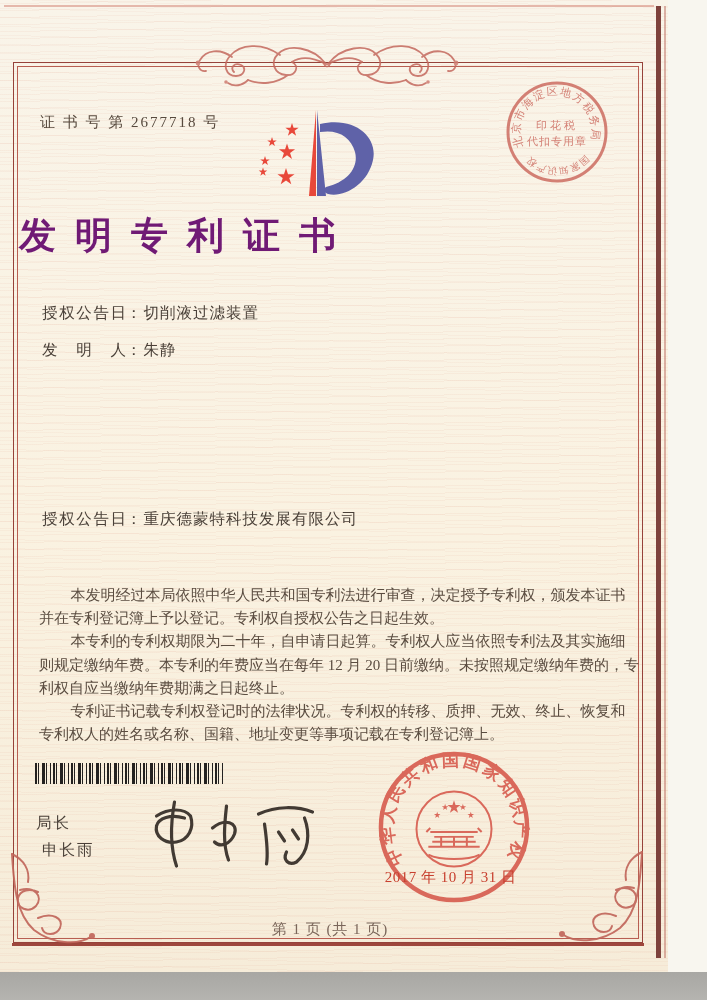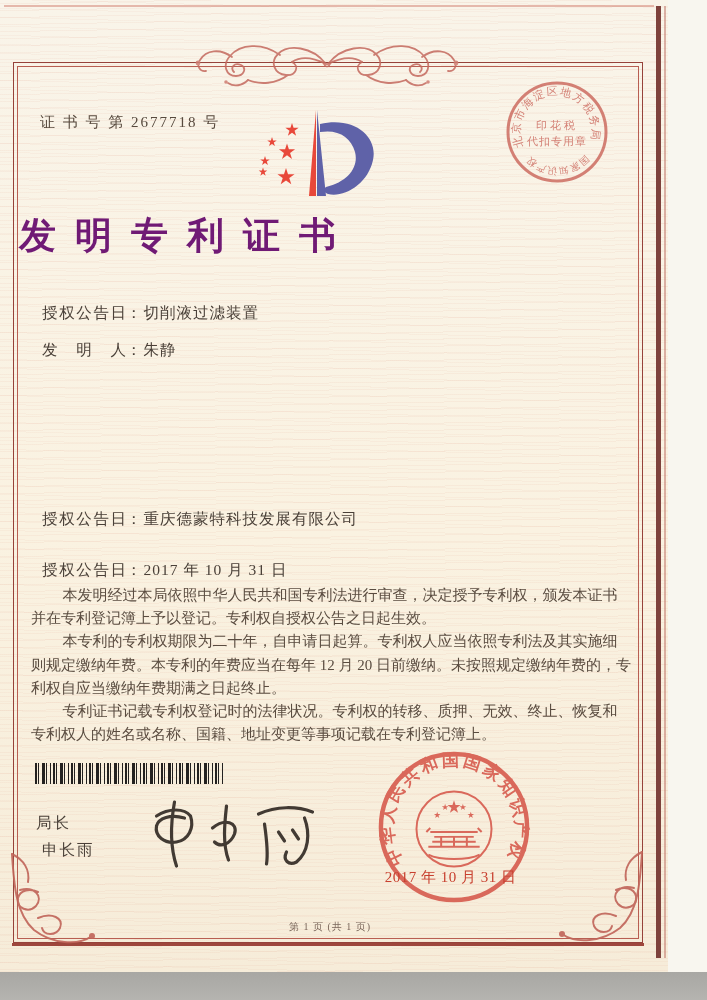--- a/index.html
+++ b/index.html
@@ -23,32 +23,32 @@
   .flourish{position:absolute;}
   
   .cert-no{position:absolute;left:40px;top:113px;font-size:15px;letter-spacing:2px;color:#57493d;}
   .logo{position:absolute;left:256px;top:108px;width:118px;height:92px;}
   .title{position:absolute;left:0;width:660px;top:211px;text-align:left;font-size:37px;font-weight:700;
          letter-spacing:19px;padding-left:19px;color:#701a75;font-family:"Liberation Serif","DejaVu Serif",serif;}
   .frow{position:absolute;left:42px;font-size:15.5px;color:#4a4038;white-space:nowrap;}
   .flabel{display:inline-block;width:84px;text-align:justify;text-align-last:justify;}
   .fcolon{margin:0 2px 0 0;}
   .fvalue{letter-spacing:1px;margin-top:11px;}
-  .bodytext{position:absolute;left:31px;top:584px;width:600px;font-size:15px;line-height:23.2px;color:#5a4c40;}
+  .bodytext{position:absolute;left:39px;top:584px;width:600px;font-size:15px;line-height:23.2px;color:#5a4c40;}
   .bodytext p{margin:0;text-indent:2.1em;}
   .barcode{position:absolute;left:35px;top:763px;width:188px;height:21px;
     background:repeating-linear-gradient(90deg,#232120 0 2px,transparent 2px 3px,#232120 3px 4px,transparent 4px 7px,#232120 7px 10px,transparent 10px 11px,#232120 11px 12px,transparent 12px 15px,#232120 15px 16px,transparent 16px 18px);}
   .director-title{position:absolute;left:36px;top:813px;font-size:15.5px;color:#4a4038;letter-spacing:2px;}
   .director-name{position:absolute;left:42px;top:840px;font-size:15.5px;color:#4a4038;letter-spacing:2px;text-align:center;}
   .signature{position:absolute;left:138px;top:790px;width:205px;height:90px;}
   .seal{position:absolute;left:375px;top:748px;width:158px;height:158px;opacity:.88;}
   .seal-date{position:absolute;left:378px;top:868px;width:145px;text-align:center;font-size:15px;
              color:#c8402f;letter-spacing:.5px;z-index:5;}
   .tax-stamp{position:absolute;left:504px;top:79px;width:106px;height:106px;opacity:.82;}
-  .footer-page{position:absolute;left:0;width:660px;top:920px;text-align:center;font-size:10px;
+  .footer-page{position:absolute;left:0;width:660px;top:920px;text-align:center;font-size:15px;
                letter-spacing:1px;color:#7a665a;}
   .scan-bottom{position:absolute;left:0;right:0;bottom:0;height:28px;background:linear-gradient(180deg,#a8a7a3,#b5b4b0);}
   svg{display:block;}
 </style>
 </head>
 <body>
 
 <div id="canvas">
   <div class="page"></div>
   <div class="right-margin"></div>
@@ -132,23 +132,20 @@
   <div class="title">发明专利证书</div>
 
   <div class="frow" style="top:303px;">
     <span class="flabel">授权公告日</span><span class="fcolon">：</span><span class="fvalue">切削液过滤装置</span>
   </div>
   <div class="frow" style="top:340px;">
     <span class="flabel">发明人</span><span class="fcolon">：</span><span class="fvalue">朱静</span>
   </div>
   <div class="frow" style="top:509px;">
     <span class="flabel">授权公告日</span><span class="fcolon">：</span><span class="fvalue">重庆德蒙特科技发展有限公司</span>
-  </div>
-  <div class="frow" style="top:560px;">
-    <span class="flabel">授权公告日</span><span class="fcolon">：</span><span class="fvalue">2017 年 10 月 31 日</span>
   </div>
 
   <div class="bodytext">
     <p>本发明经过本局依照中华人民共和国专利法进行审查，决定授予专利权，颁发本证书并在专利登记簿上予以登记。专利权自授权公告之日起生效。</p>
     <p>本专利的专利权期限为二十年，自申请日起算。专利权人应当依照专利法及其实施细则规定缴纳年费。本专利的年费应当在每年 12 月 20 日前缴纳。未按照规定缴纳年费的，专利权自应当缴纳年费期满之日起终止。</p>
     <p>专利证书记载专利权登记时的法律状况。专利权的转移、质押、无效、终止、恢复和专利权人的姓名或名称、国籍、地址变更等事项记载在专利登记簿上。</p>
   </div>
 
   <div class="barcode"></div>
 

